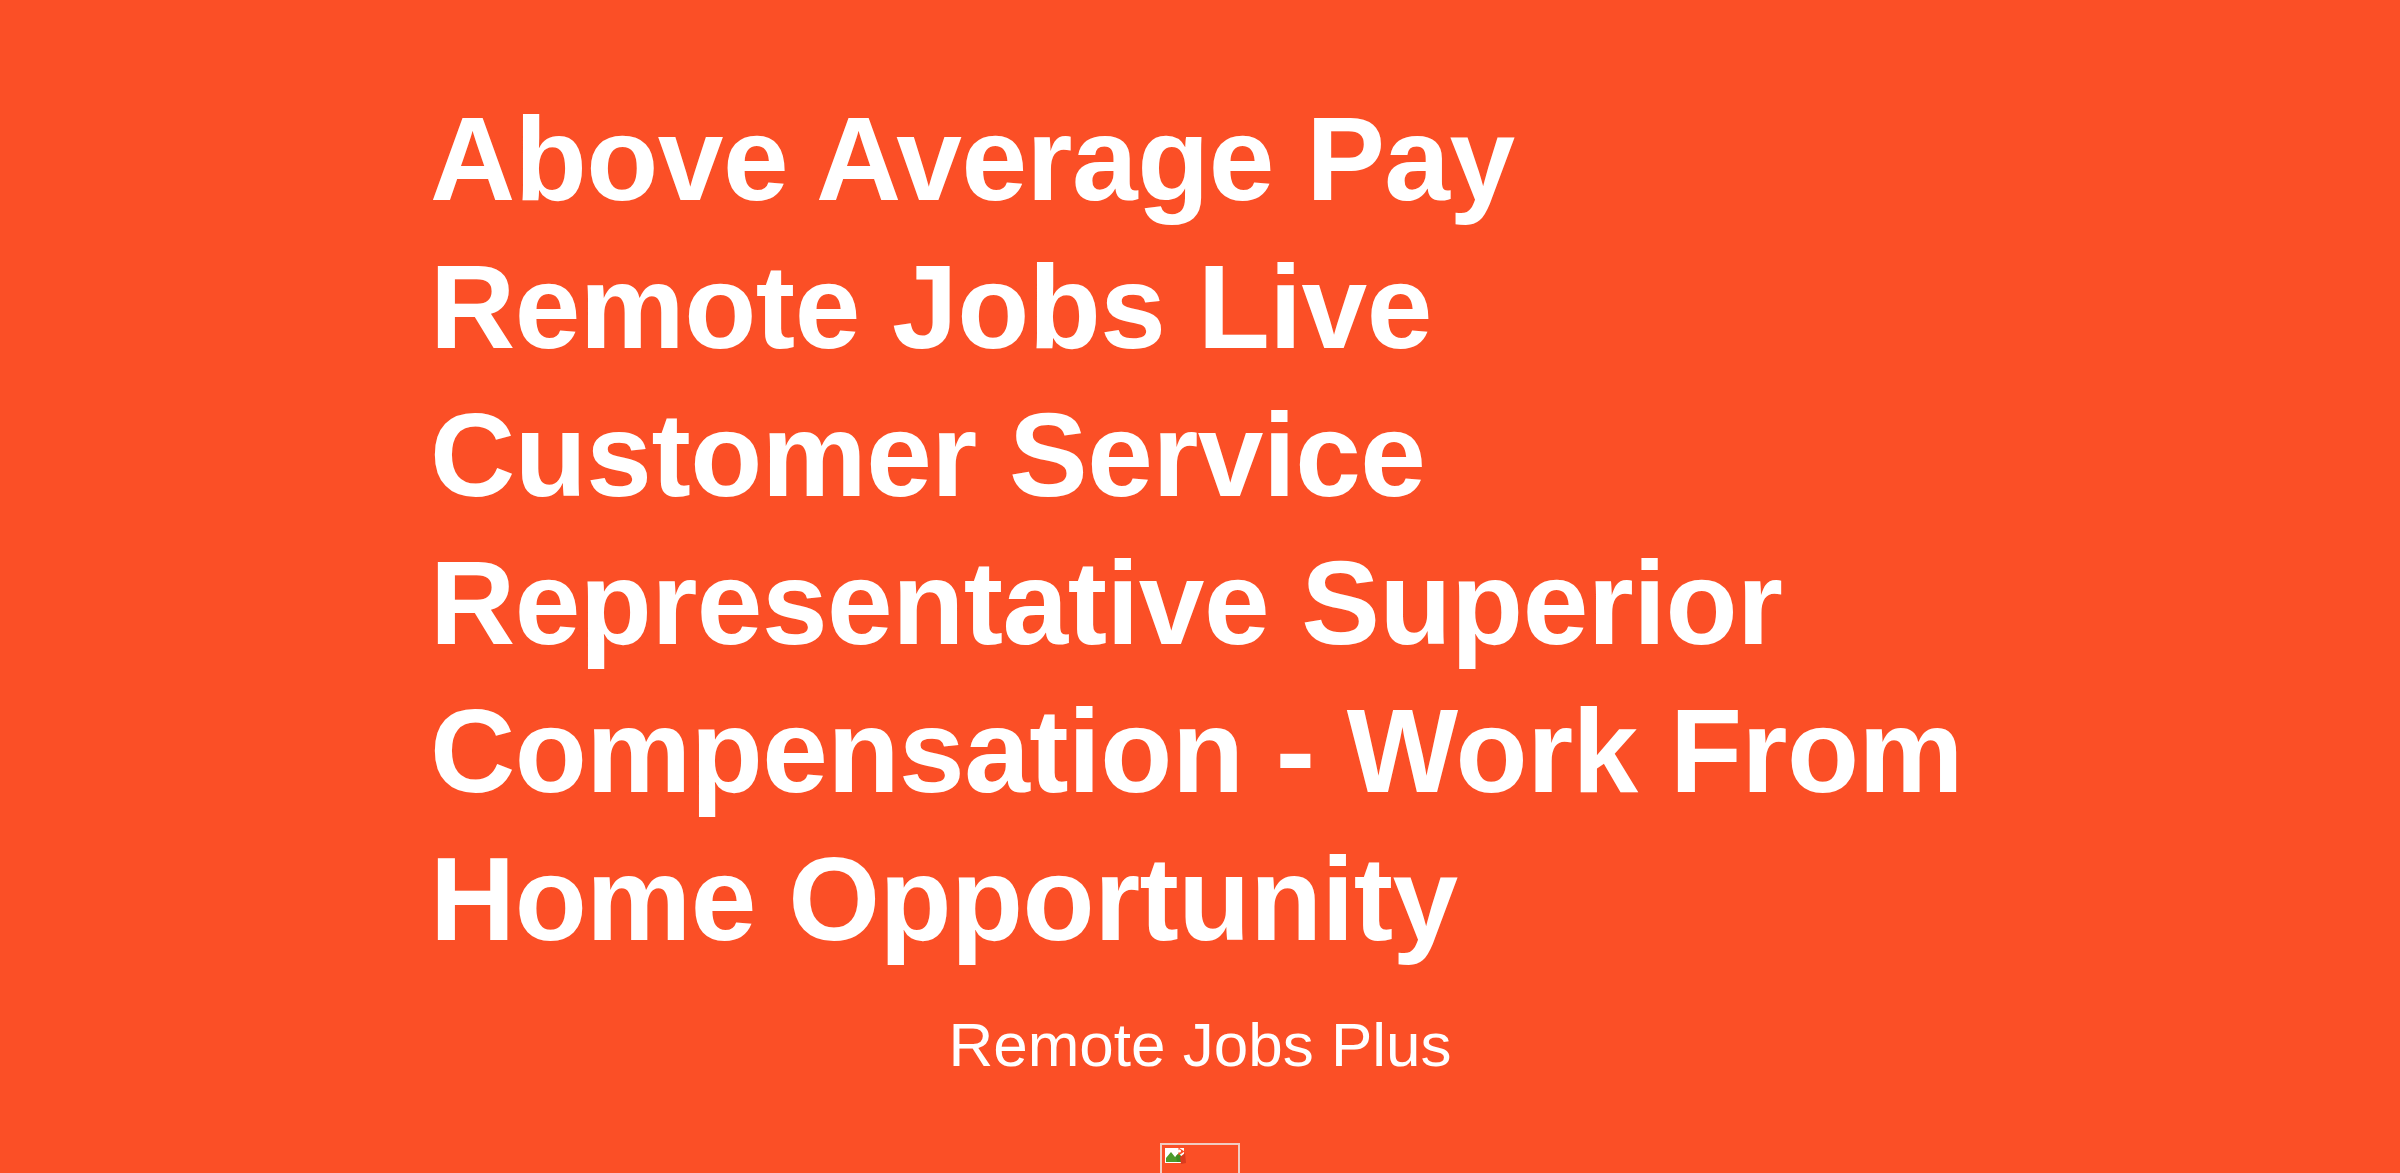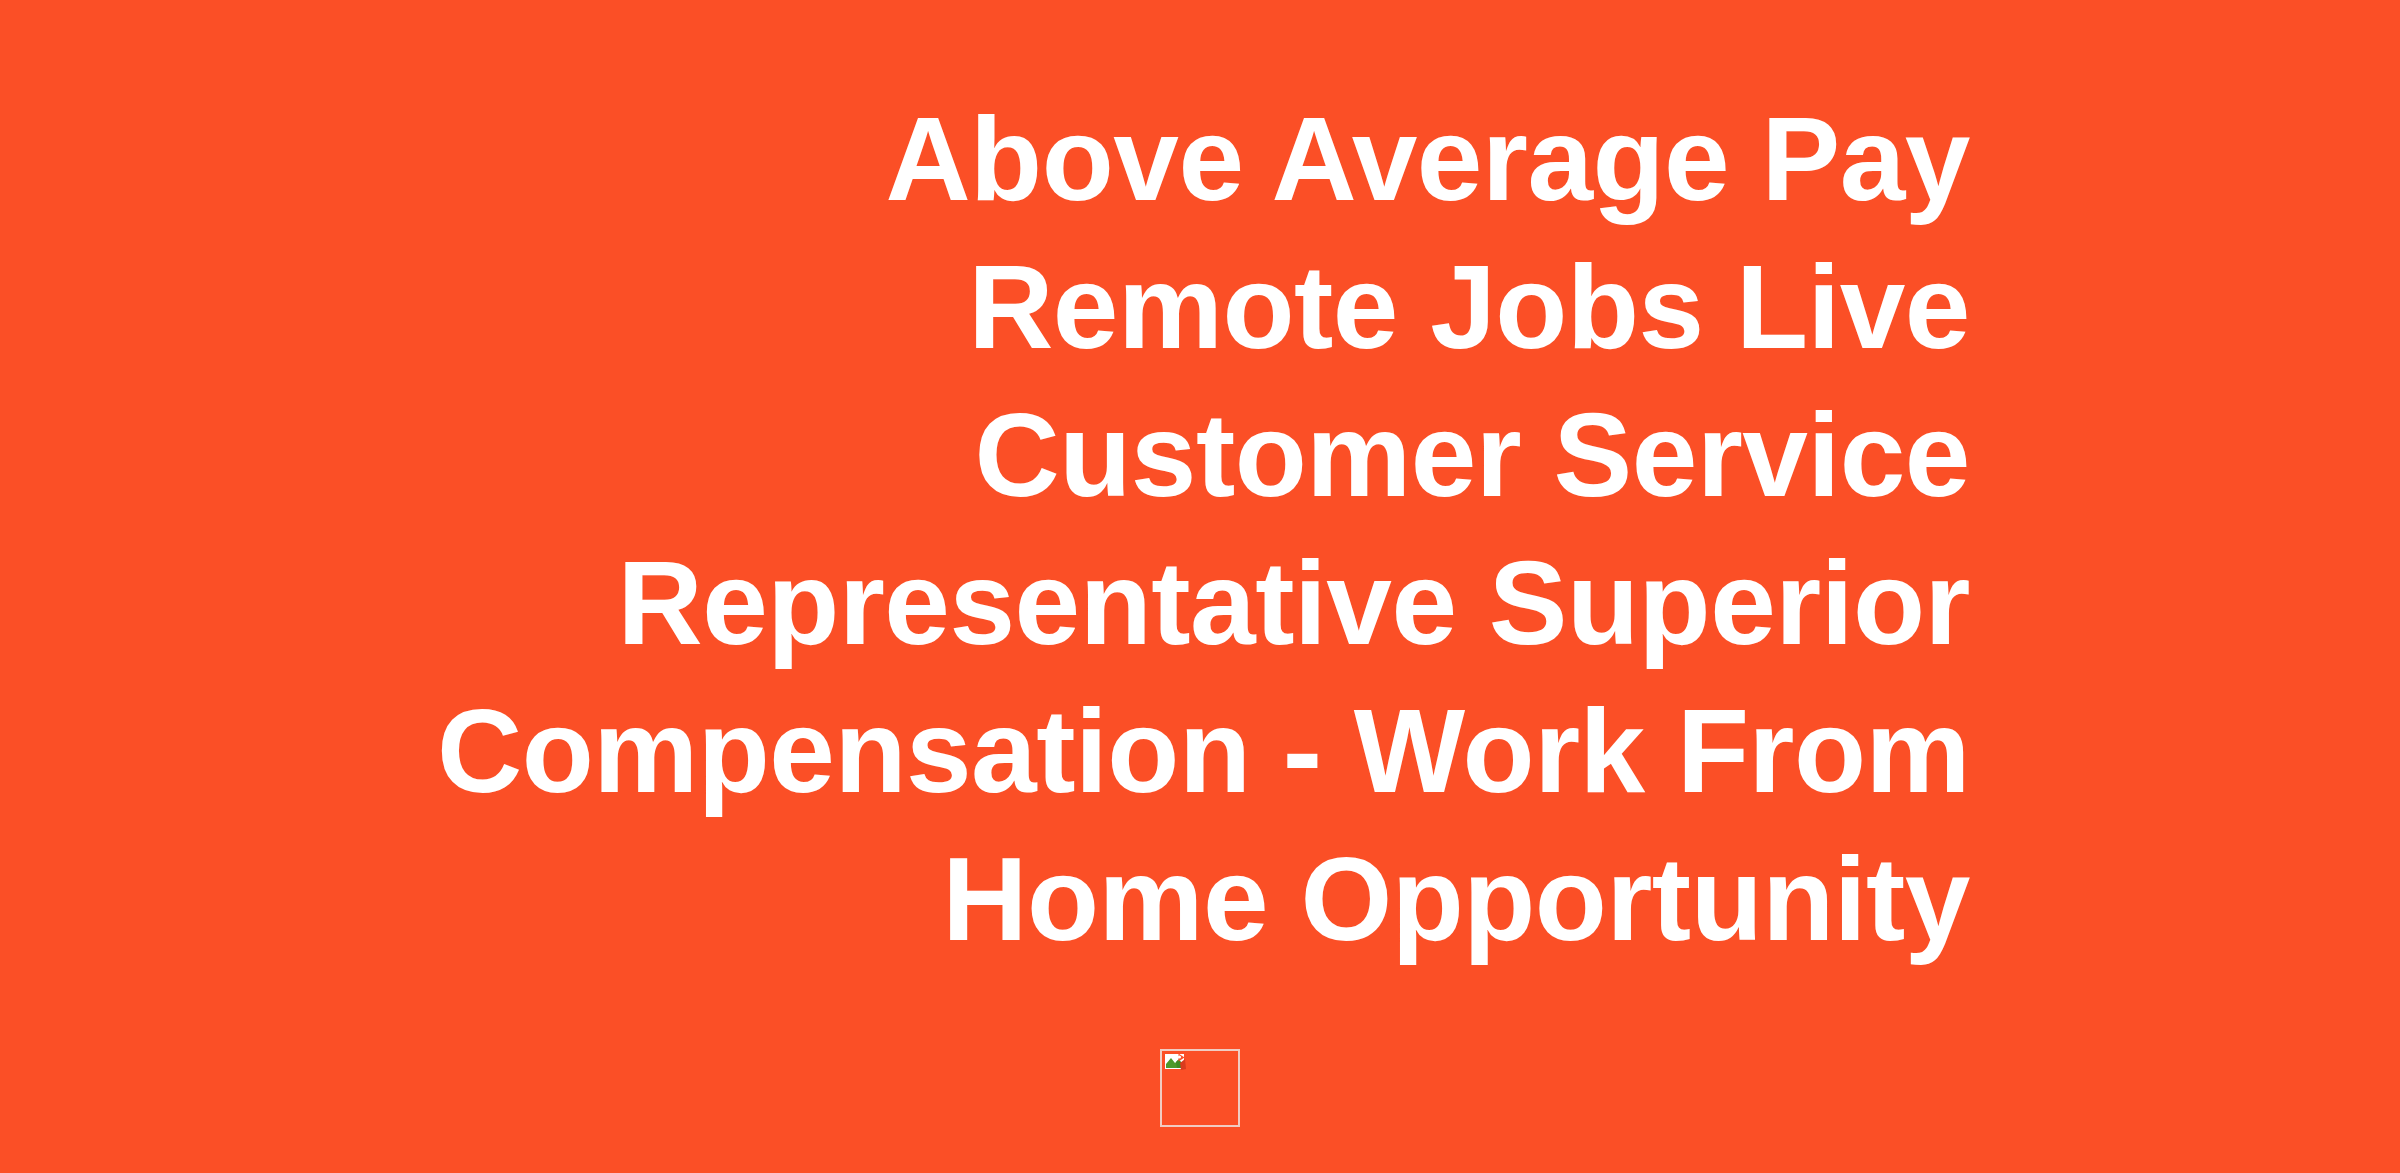--- a/index.html
+++ b/index.html
@@ -30,21 +30,21 @@
   .headline {
     margin: 14px;
     padding: 0;
     width: 1540px;
     margin-top: 85px;
     font-size: 118px;
     line-height: 148px;
     font-weight: 700;
     letter-spacing: -0.5px;
     color: #FFFFFF;
-    text-align: right;
+    text-align: left;
     word-wrap: break-word;
   }
 
   .subtitle {
     margin: 0;
     padding: 0;
     margin-top: 22px;
     width: 1540px;
     font-size: 62px;
     line-height: 72px;
@@ -82,20 +82,21 @@
     display: block;
   }
 </style>
 </head>
 <body>
 
 <div class="page">
 
   <h1 class="headline">Above Average Pay Remote Jobs Live Customer Service Representative Superior Compensation - Work From Home Opportunity</h1>
 
+  <div class="subtitle">Remote Jobs Plus</div>
 
   <div class="media-row">
     <div class="broken-image">
       <span>
         <svg viewBox="0 0 24 22" xmlns="http://www.w3.org/2000/svg" aria-hidden="true">
 
           <path d="M1 1 H20 V16 H1 Z" fill="#FFFFFF"></path>
           <path d="M2 11 L7 5 L11 10 L14 7 L19 15 H2 Z" fill="#4C9A2A"></path>
           <path d="M12 9 L15 6 L19 12 V15 H13 Z" fill="#3F8C22"></path>
           <path d="M14.5 0.5 L20.5 4.5 L14.5 8.5 Z" fill="#FB4F26"></path>

